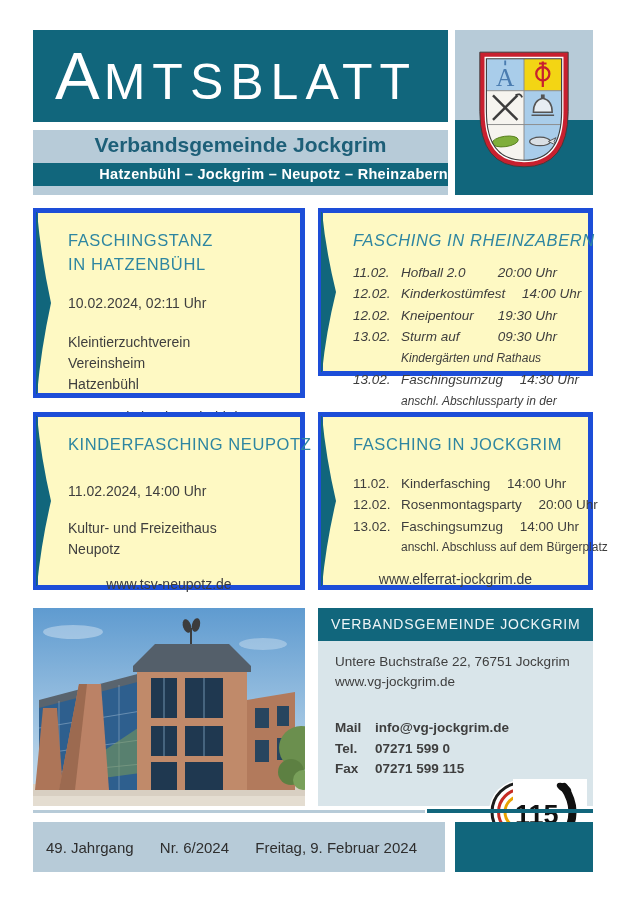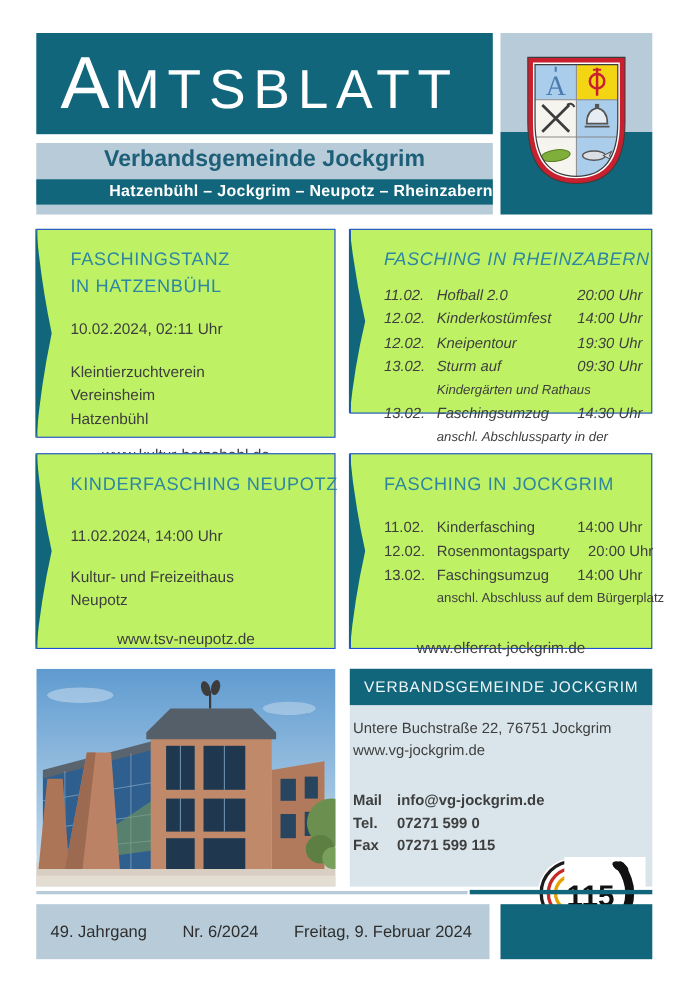--- a/index.html
+++ b/index.html
@@ -30,59 +30,59 @@
     color:#1d5f78; font-weight:bold; font-size:21px;
   }
   .subhead-band {
     position:absolute; top:33px; left:0; width:100%; height:23px; background:#11667c;
     color:#fff; font-weight:bold; font-size:14.5px; text-align:right; line-height:23px;
     letter-spacing:0.3px;
   }
 
   
   .panel {
-    position:absolute; background:#bef264; border:1px solid #1d4ed8;
+    position:absolute; background:#fef9c3; border:5px solid #1d4ed8;
   }
   .panel .leaf { position:absolute; left:-2px; top:-1px; width:16px; height:calc(100% + 2px); }
   .panel .leaf path { fill:#11667c; }
   .panel h2 {
     color:#2e86a1; font-weight:400; font-size:16.5px; letter-spacing:0.6px;
     line-height:1.45; padding:16px 14px 0 30px; white-space:nowrap;
   }
   .p-text { font-size:14px; line-height:1.5; padding-left:30px; color:#3e3e3e; }
   .p-url { font-size:14px; text-align:center; color:#3e3e3e; }
-  .evrow { display:grid; grid-template-columns:48px 1fr 76px; padding:0 8px 0 30px;
+  .evrow { display:grid; grid-template-columns:48px 1fr 76px; padding:0 31px 0 30px;
            font-size:13.5px; line-height:21.5px; color:#3e3e3e; }
   .evrow .time { text-align:right; white-space:nowrap; }
   .evnote { margin-left:78px; font-size:12px; line-height:21.5px; white-space:nowrap; }
 
   #panel-hatzenbuehl { left:33px; top:208px; width:272px; height:190px; }
   #panel-rheinzabern { left:318px; top:208px; width:275px; height:168px;font-style:italic; }
   #panel-neupotz     { left:33px; top:412px; width:272px; height:178px; }
   #panel-jockgrim    { left:318px; top:412px; width:275px; height:178px; }
 
   
   .photo { position:absolute; left:33px; top:608px; width:272px; height:198px; }
   .contact { position:absolute; left:318px; top:608px; width:275px; height:198px; background:#d9e5ea; }
   .contact-hd {
     height:33px; background:#11667c; color:#eef5f7; font-size:14px; letter-spacing:0.8px;
     line-height:33px; padding-left:13px; white-space:nowrap;
   }
-  .contact-body { position:relative; padding:11px 10px 0 3px; font-size:13.5px; line-height:1.45; }
+  .contact-body { position:relative; padding:11px 10px 0 17px; font-size:13.5px; line-height:1.45; }
   .contact-rows { margin-top:27px; display:grid; grid-template-columns:40px 1fr; row-gap:1px;font-weight:bold; }
   .logo115 { position:absolute; right:6px; bottom:-78px; width:118px; height:78px; }
 
   .rule-left  { position:absolute; left:33px;  top:810px; width:392px; height:3px; background:#b7cbd8; }
   .rule-right { position:absolute; left:427px; top:809px; width:166px; height:4px; background:#11667c; }
 
   
   .footer-band {
     position:absolute; left:33px; top:822px; width:412px; height:50px; background:#b7cbd8;
     display:flex; align-items:center; justify-content:space-between;
-    padding:0 16px 0 13px; font-size:15px; color:#2e2e2e;
+    padding:0 28px 0 13px; font-size:15px; color:#2e2e2e;
   }
   .footer-teal { position:absolute; left:455px; top:822px; width:138px; height:50px; background:#11667c; }
 </style>
 </head>
 <body>
 
 <div class="page">
 
   <div class="masthead">
     <div class="masthead-text">
@@ -216,21 +216,21 @@
           <span>Rosenmontagsparty</span>
           <span class="time">20:00 Uhr</span>
         </div>
       <div class="evrow">
           <span>13.02.</span>
           <span>Faschingsumzug</span>
           <span class="time">14:00 Uhr</span>
         </div>
       <div class="evnote">anschl. Abschluss auf dem Bürgerplatz</div>
     </div>
-    <div class="p-url" style="margin-top:26px">www.elferrat-jockgrim.de</div>
+    <div class="p-url" style="margin-top:12px">www.elferrat-jockgrim.de</div>
   </div>
 
   <svg class="photo" viewBox="0 0 272 198">
     <defs>
       <linearGradient id="sky" x1="0" y1="0" x2="0" y2="1">
         <stop offset="0" stop-color="#5f9bd0"></stop>
           <stop offset="1" stop-color="#cfe2ef"></stop>
       </linearGradient>
     </defs>
     <rect x="0" y="0" width="272" height="198" fill="url(#sky)"></rect>

